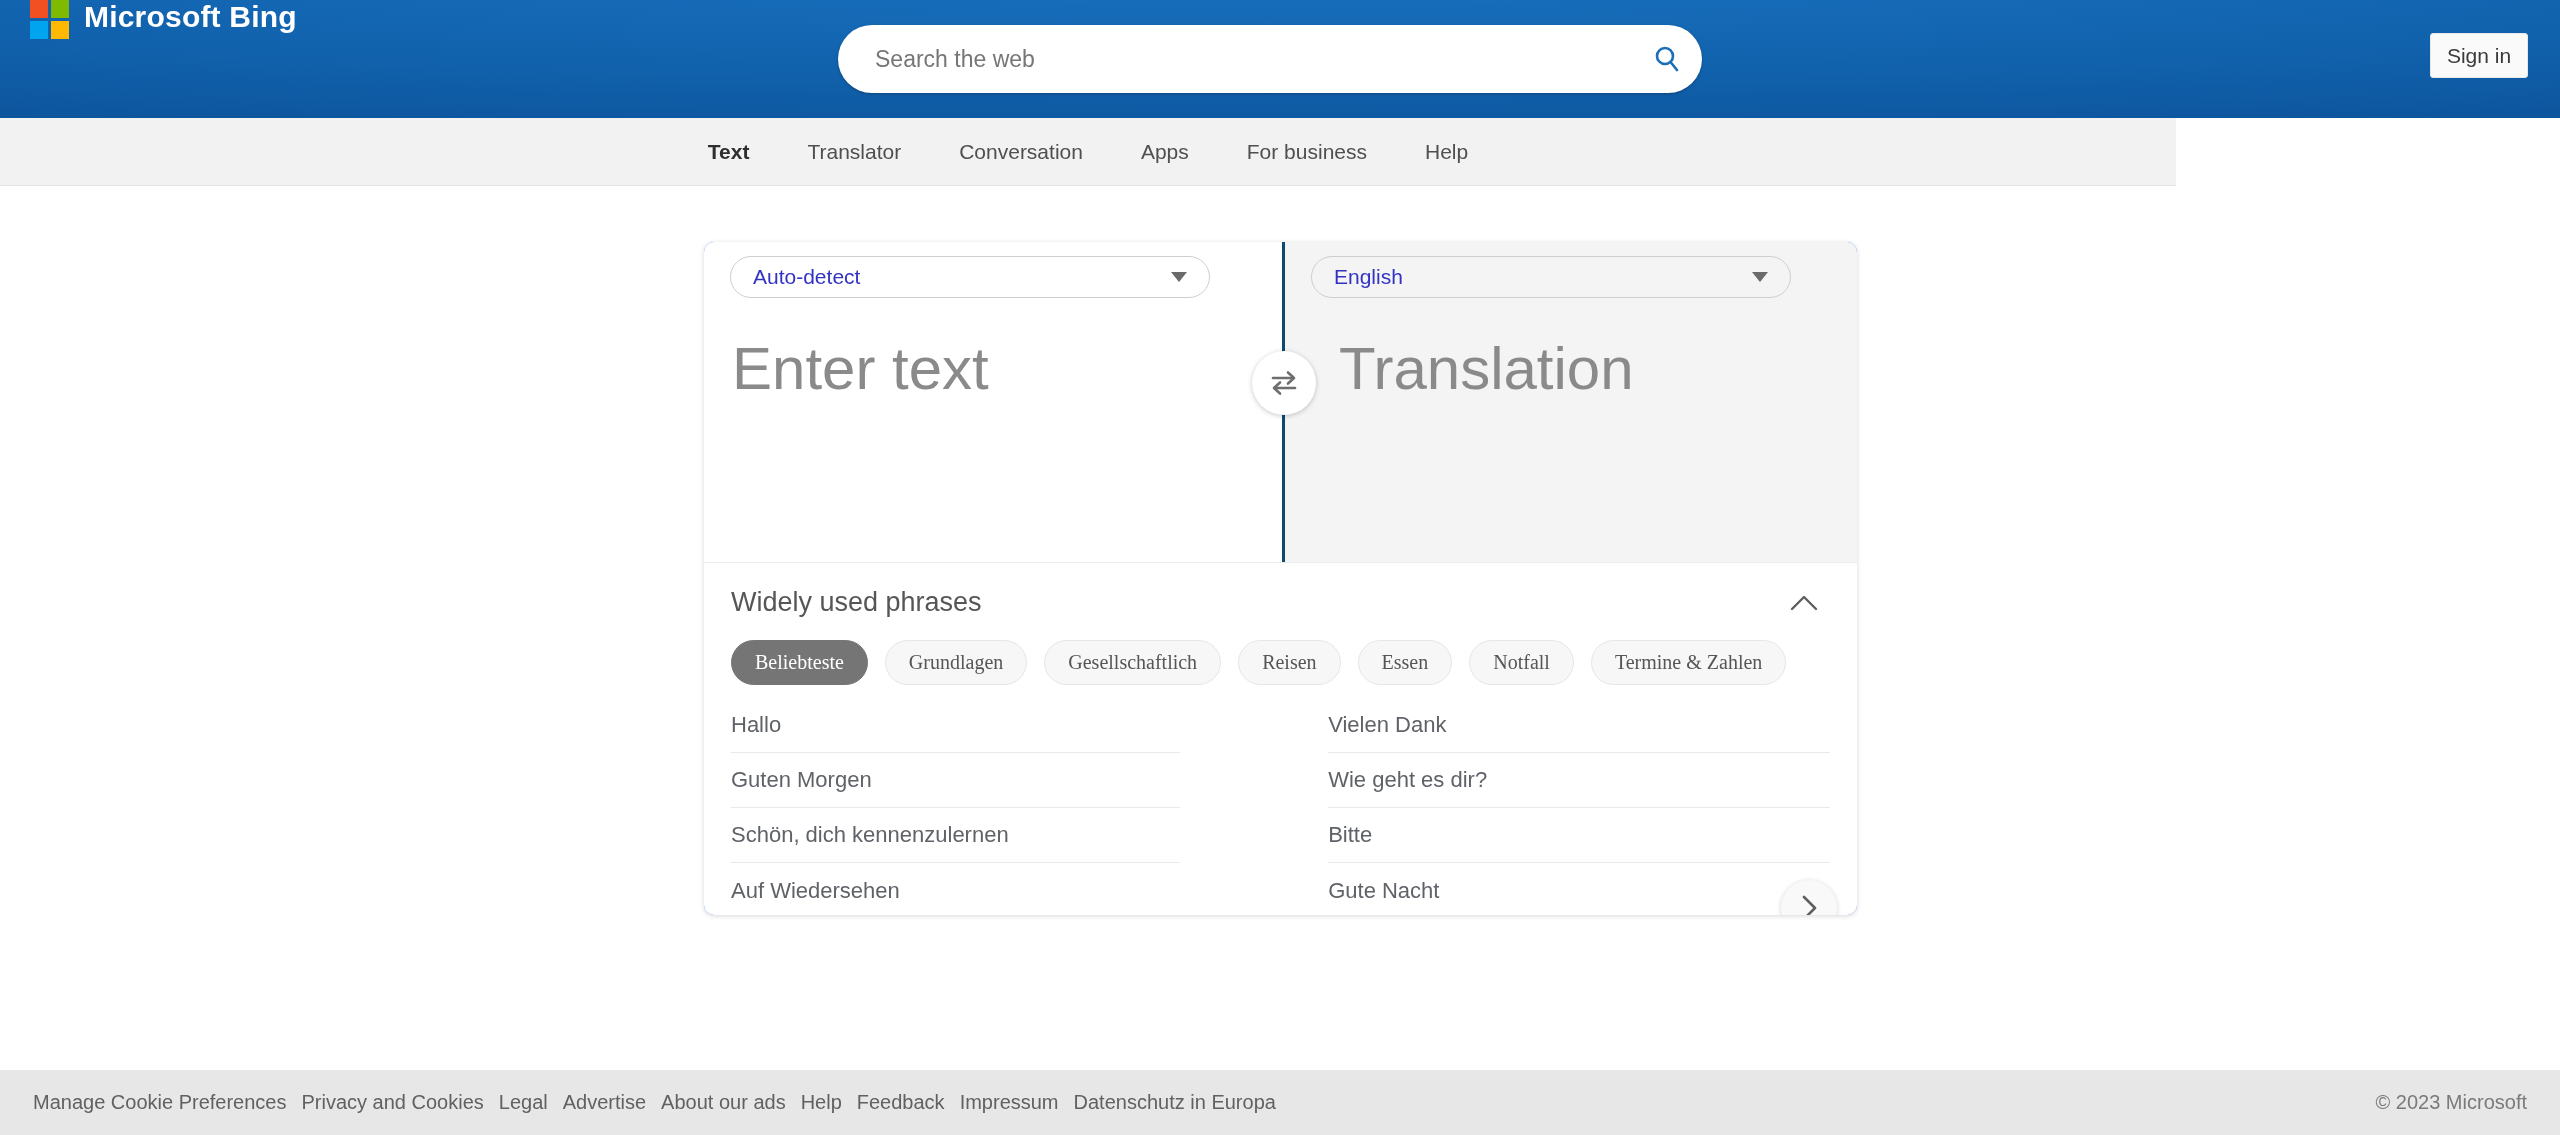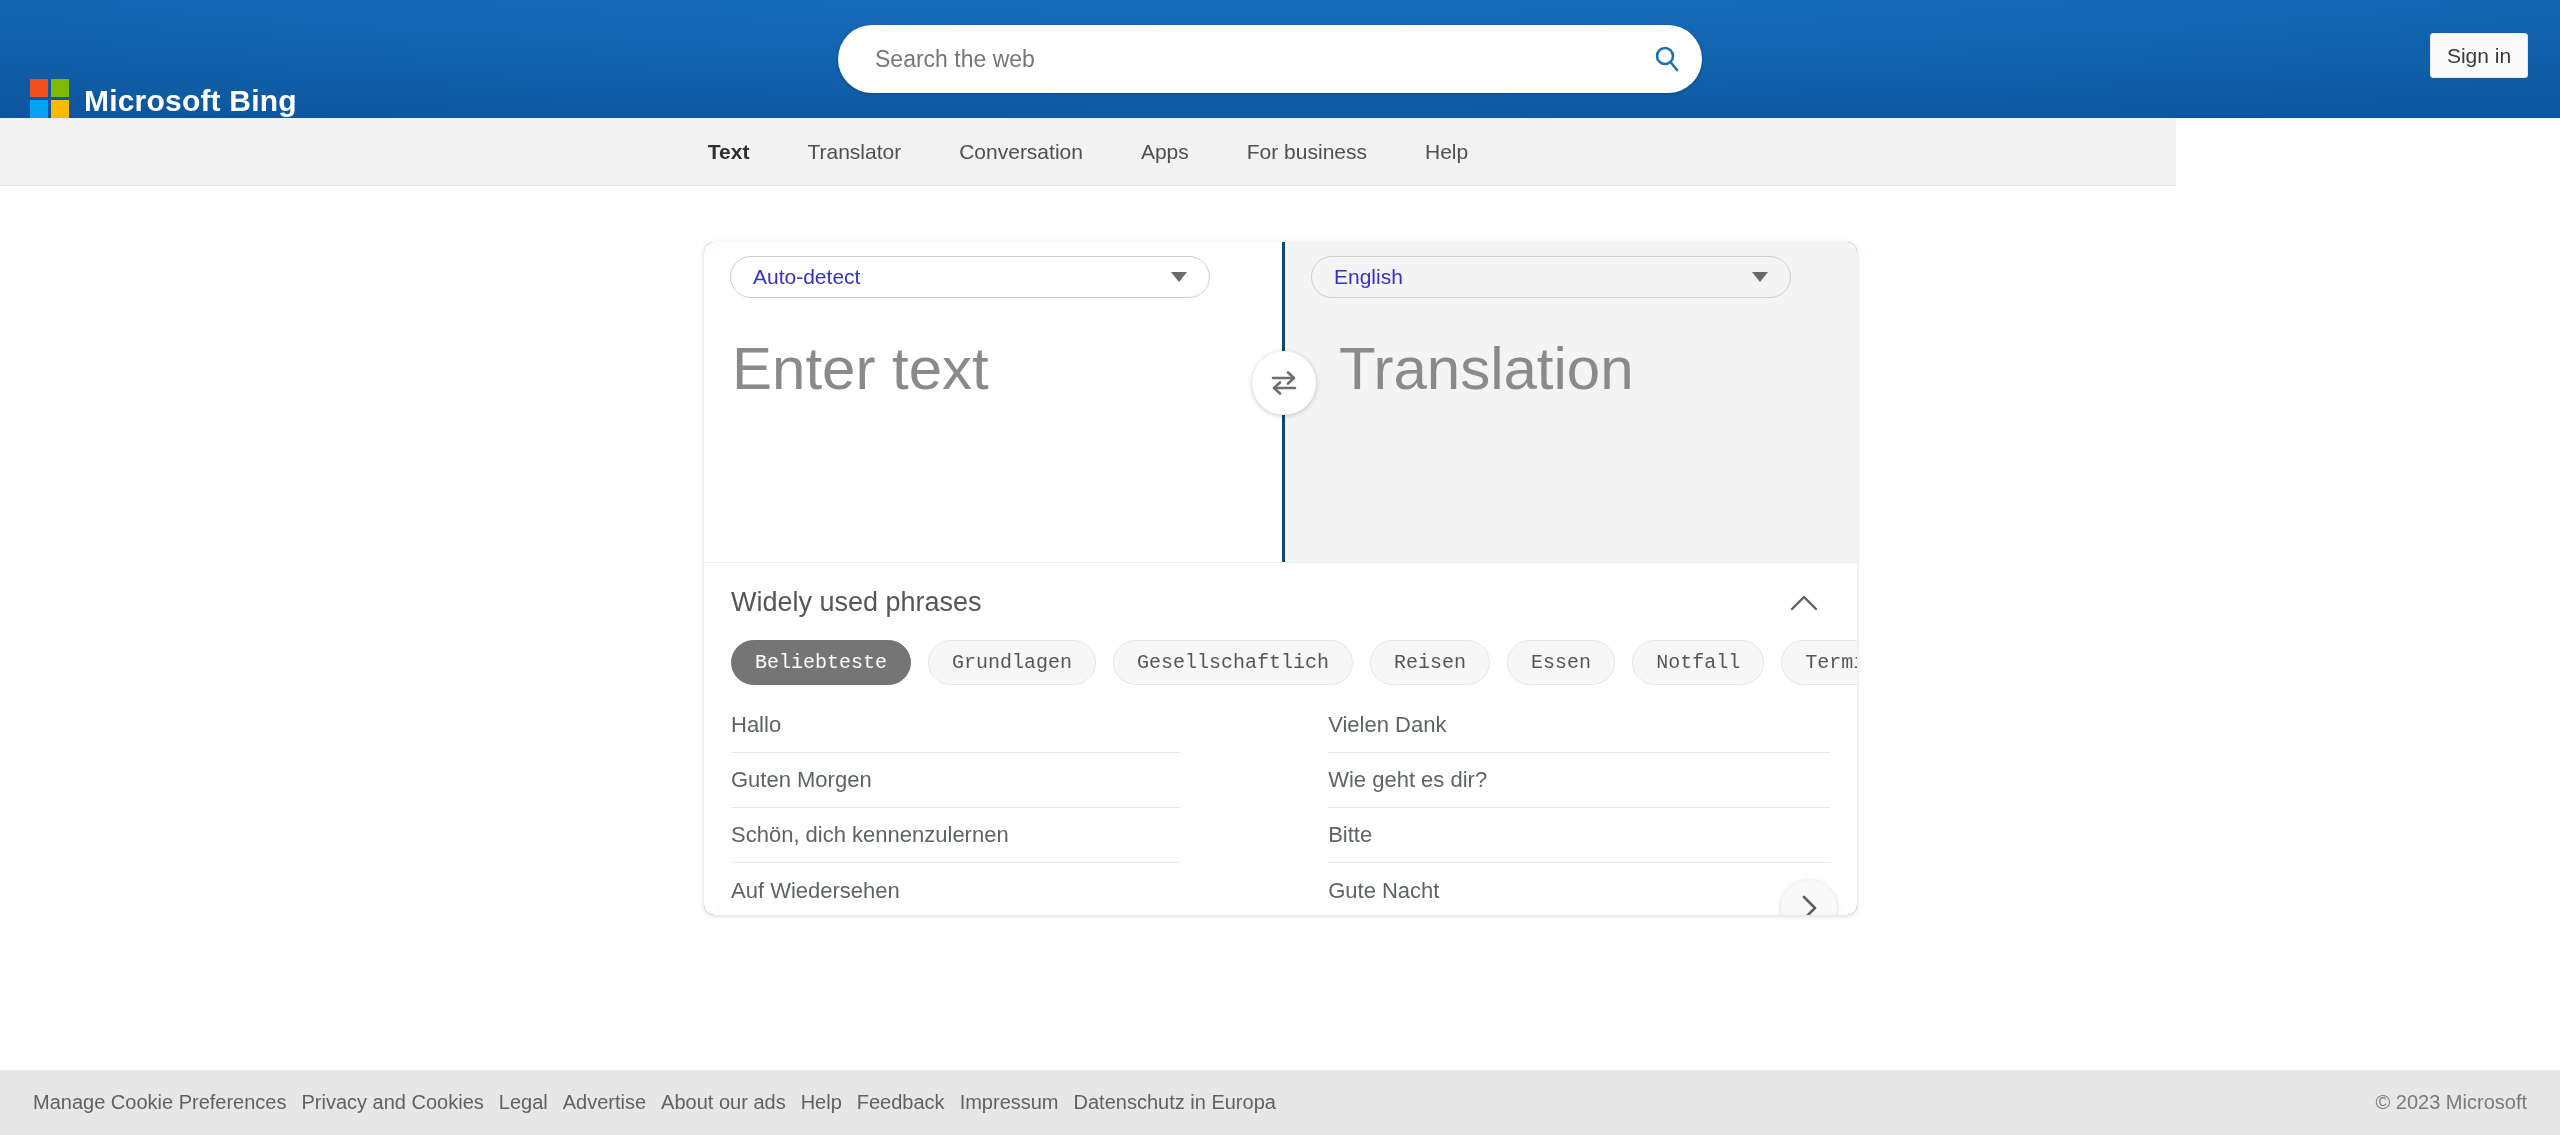--- a/index.html
+++ b/index.html
@@ -6,21 +6,21 @@
   html,body { width:2560px; height:1135px; }
   body { font-family:"Liberation Sans", sans-serif; background:#ffffff; overflow:hidden; }
   .page { position:relative; width:2560px; height:1135px; background:#ffffff; }
 
   
   .header {
     position:absolute; top:0; left:0; width:2560px; height:118px;
     background: radial-gradient(130% 190% at 50% -30%, #1a72c0 0%, #1162ad 48%, #0a4c92 100%);
     display:flex; align-items:center;
   }
-  .logo { position:absolute; left:30px; top:0; height:118px; display:flex; align-items:flex-end; gap:15px; }
+  .logo { position:absolute; left:30px; top:0; height:118px; display:flex; align-items:flex-start; gap:15px; }
   .ms-squares { display:grid; grid-template-columns:18px 18px; grid-template-rows:18px 18px; gap:3px; }
   .ms-squares span { display:block; width:18px; height:18px; }
   .logo-text { color:#ffffff; font-size:30px; font-weight:700; letter-spacing:0.2px; }
 
   .search-pill {
     position:absolute; left:838px; top:25px; width:864px; height:68px;
     background:#ffffff; border-radius:34px; display:flex; align-items:center;
     box-shadow:0 1px 3px rgba(0,0,0,0.25);
     gap:48px;
   }
@@ -87,21 +87,21 @@
 
   
   .phrases { position:absolute; left:0; top:320px; width:100%; height:353px; border-top:1px solid #ececec; background:#ffffff; }
   .phrases-head { position:relative; padding:24px 28px 0 27px; display:flex; align-items:center; justify-content:space-between; }
   .phrases-title { font-size:27px; color:#565656; }
   .collapse-btn { border:none; background:transparent; cursor:pointer; padding:4px; margin-right:6px; }
 
   .chips-row { position:relative; margin-top:22px; padding-left:27px; display:flex; gap:17px; white-space:nowrap; overflow:hidden; height:46px; }
   .chip {
     height:45px; padding:0 23px; border-radius:23px; background:#f7f7f7;
-    border:1px solid #e6e6e6; font-family:Liberation Mono, monospace;
+    border:1px solid #e6e6e6; font-family:Liberation Serif, serif;
     font-size:20px; color:#565656; cursor:pointer; flex:0 0 auto;
     display:flex; align-items:center;
   }
   .chip.selected { background:#757575; border-color:#757575; color:#ffffff; }
   .chips-next {
     position:absolute; right:20px; top:317px; width:56px; height:56px; border-radius:50%;
     background:#f9f9f9; border:none; box-shadow:0 1px 5px rgba(0,0,0,0.18);
     display:flex; align-items:center; justify-content:center; cursor:pointer; z-index:6;
   }
 

